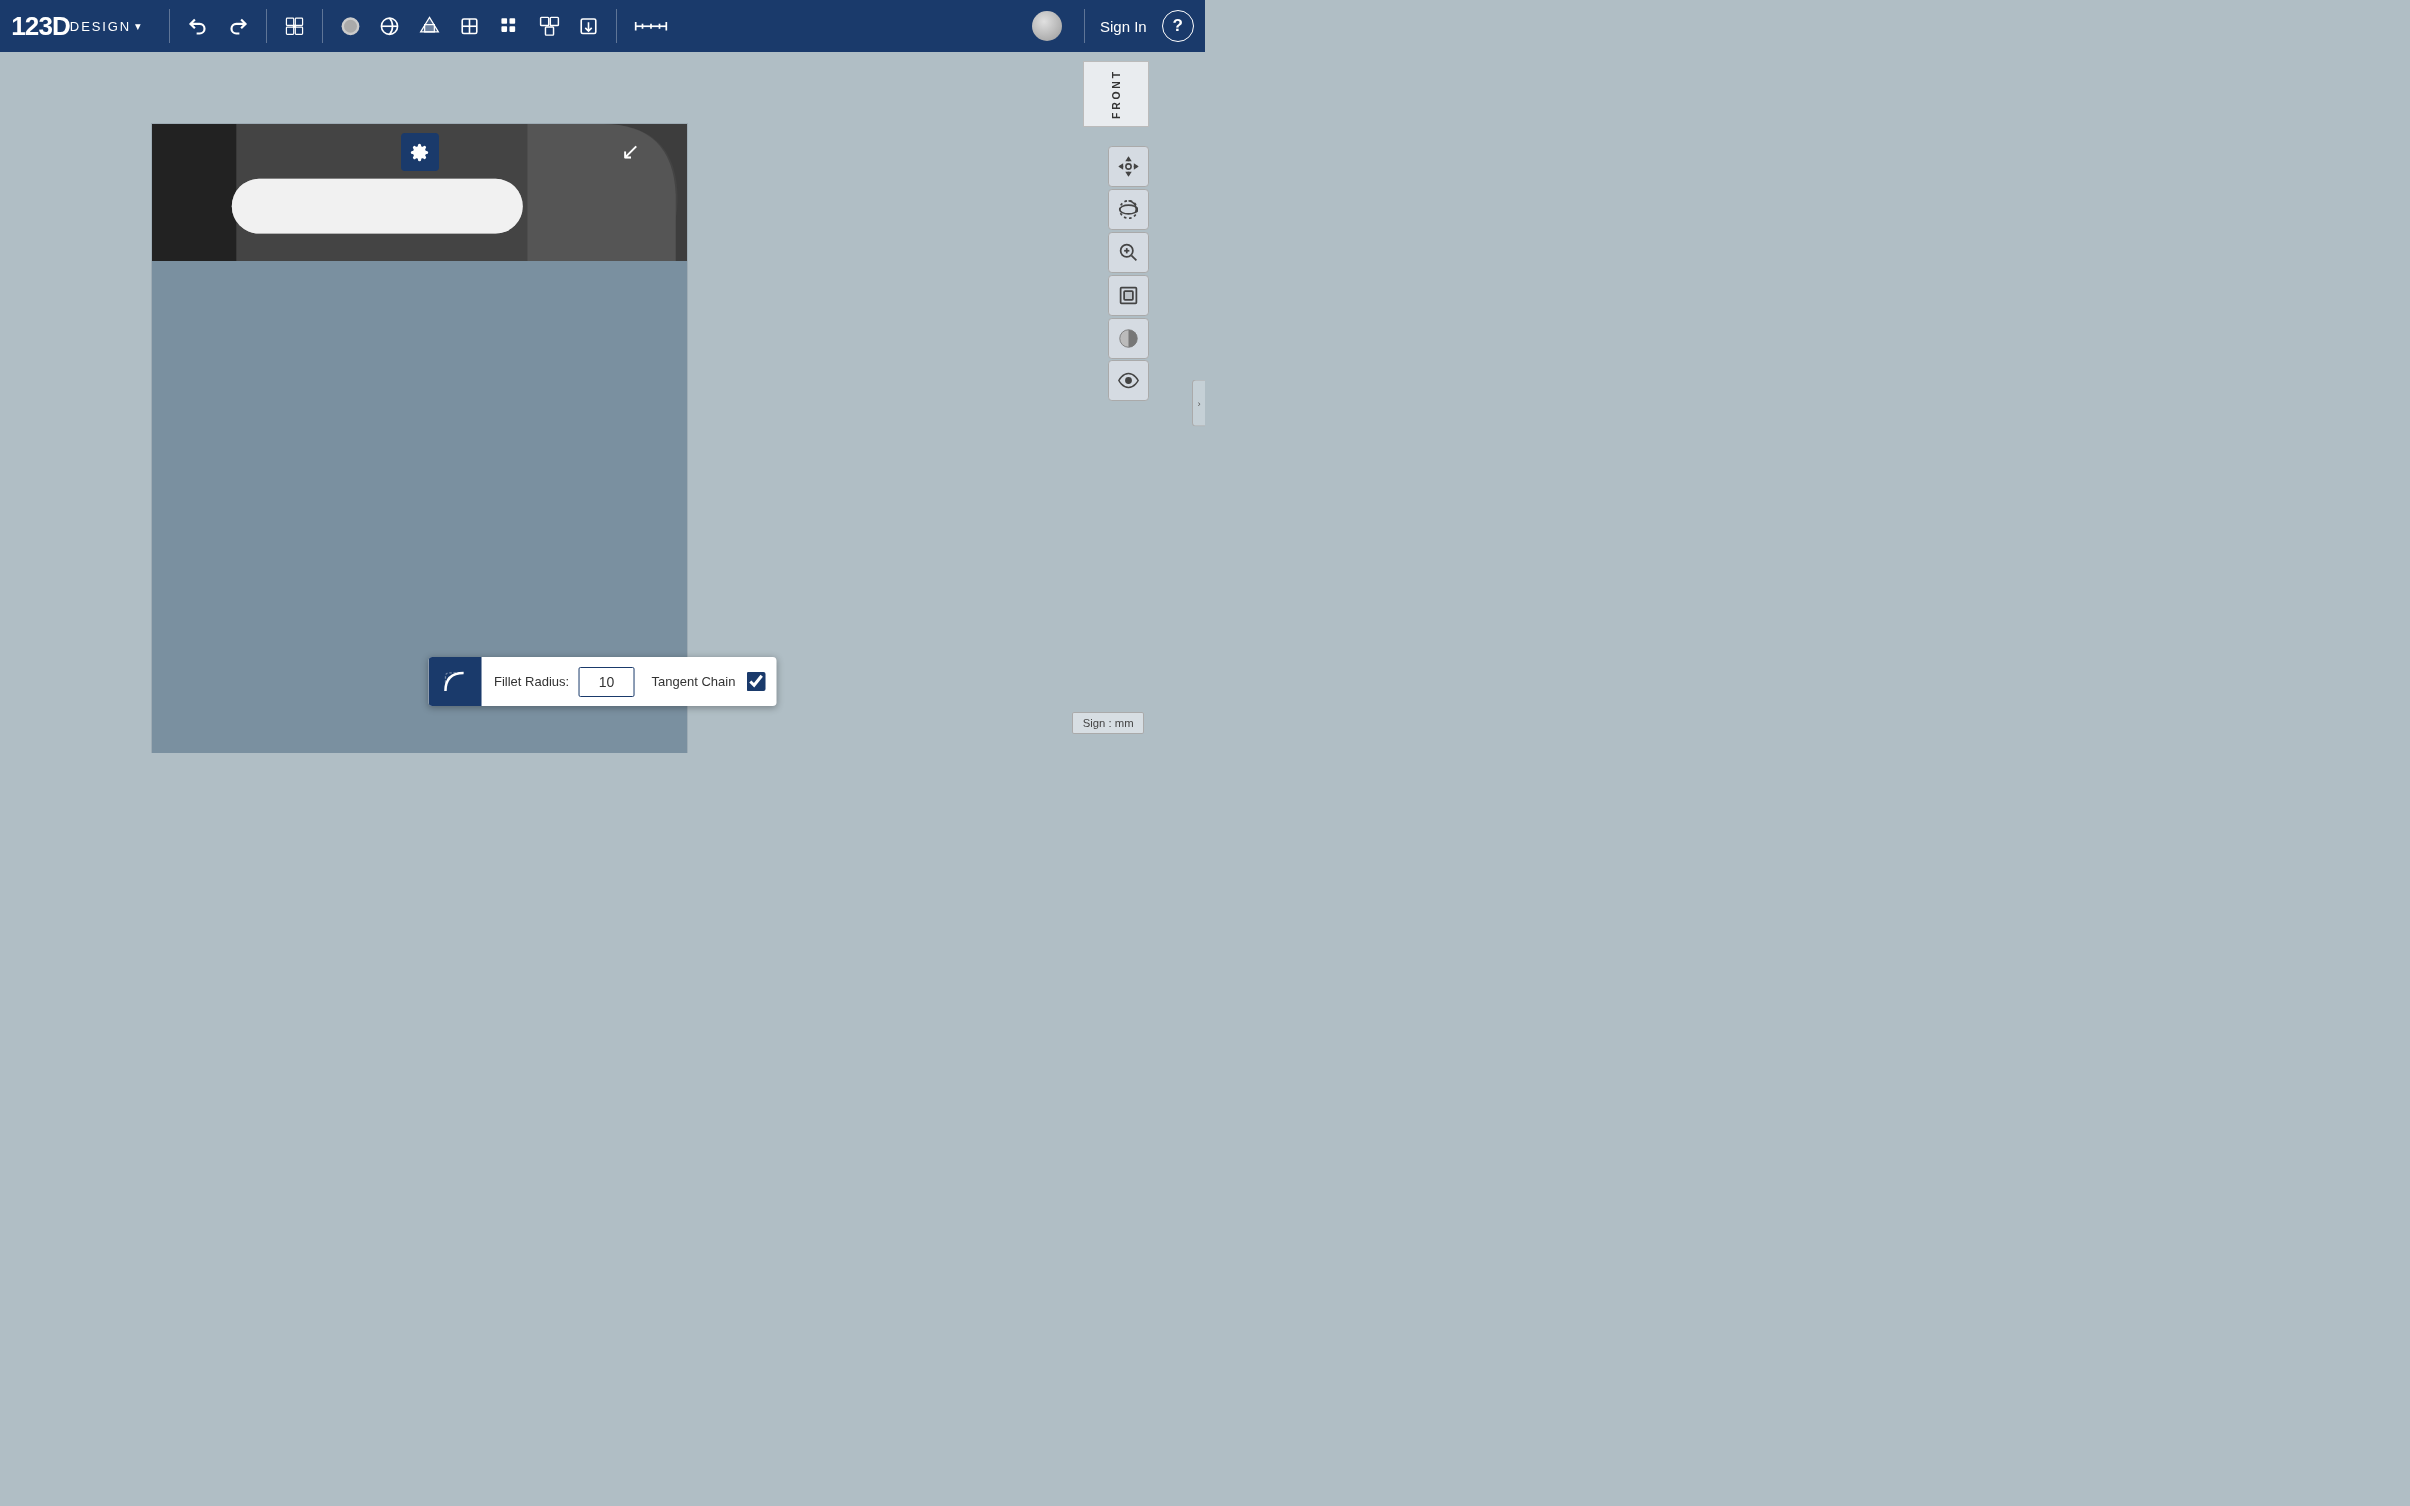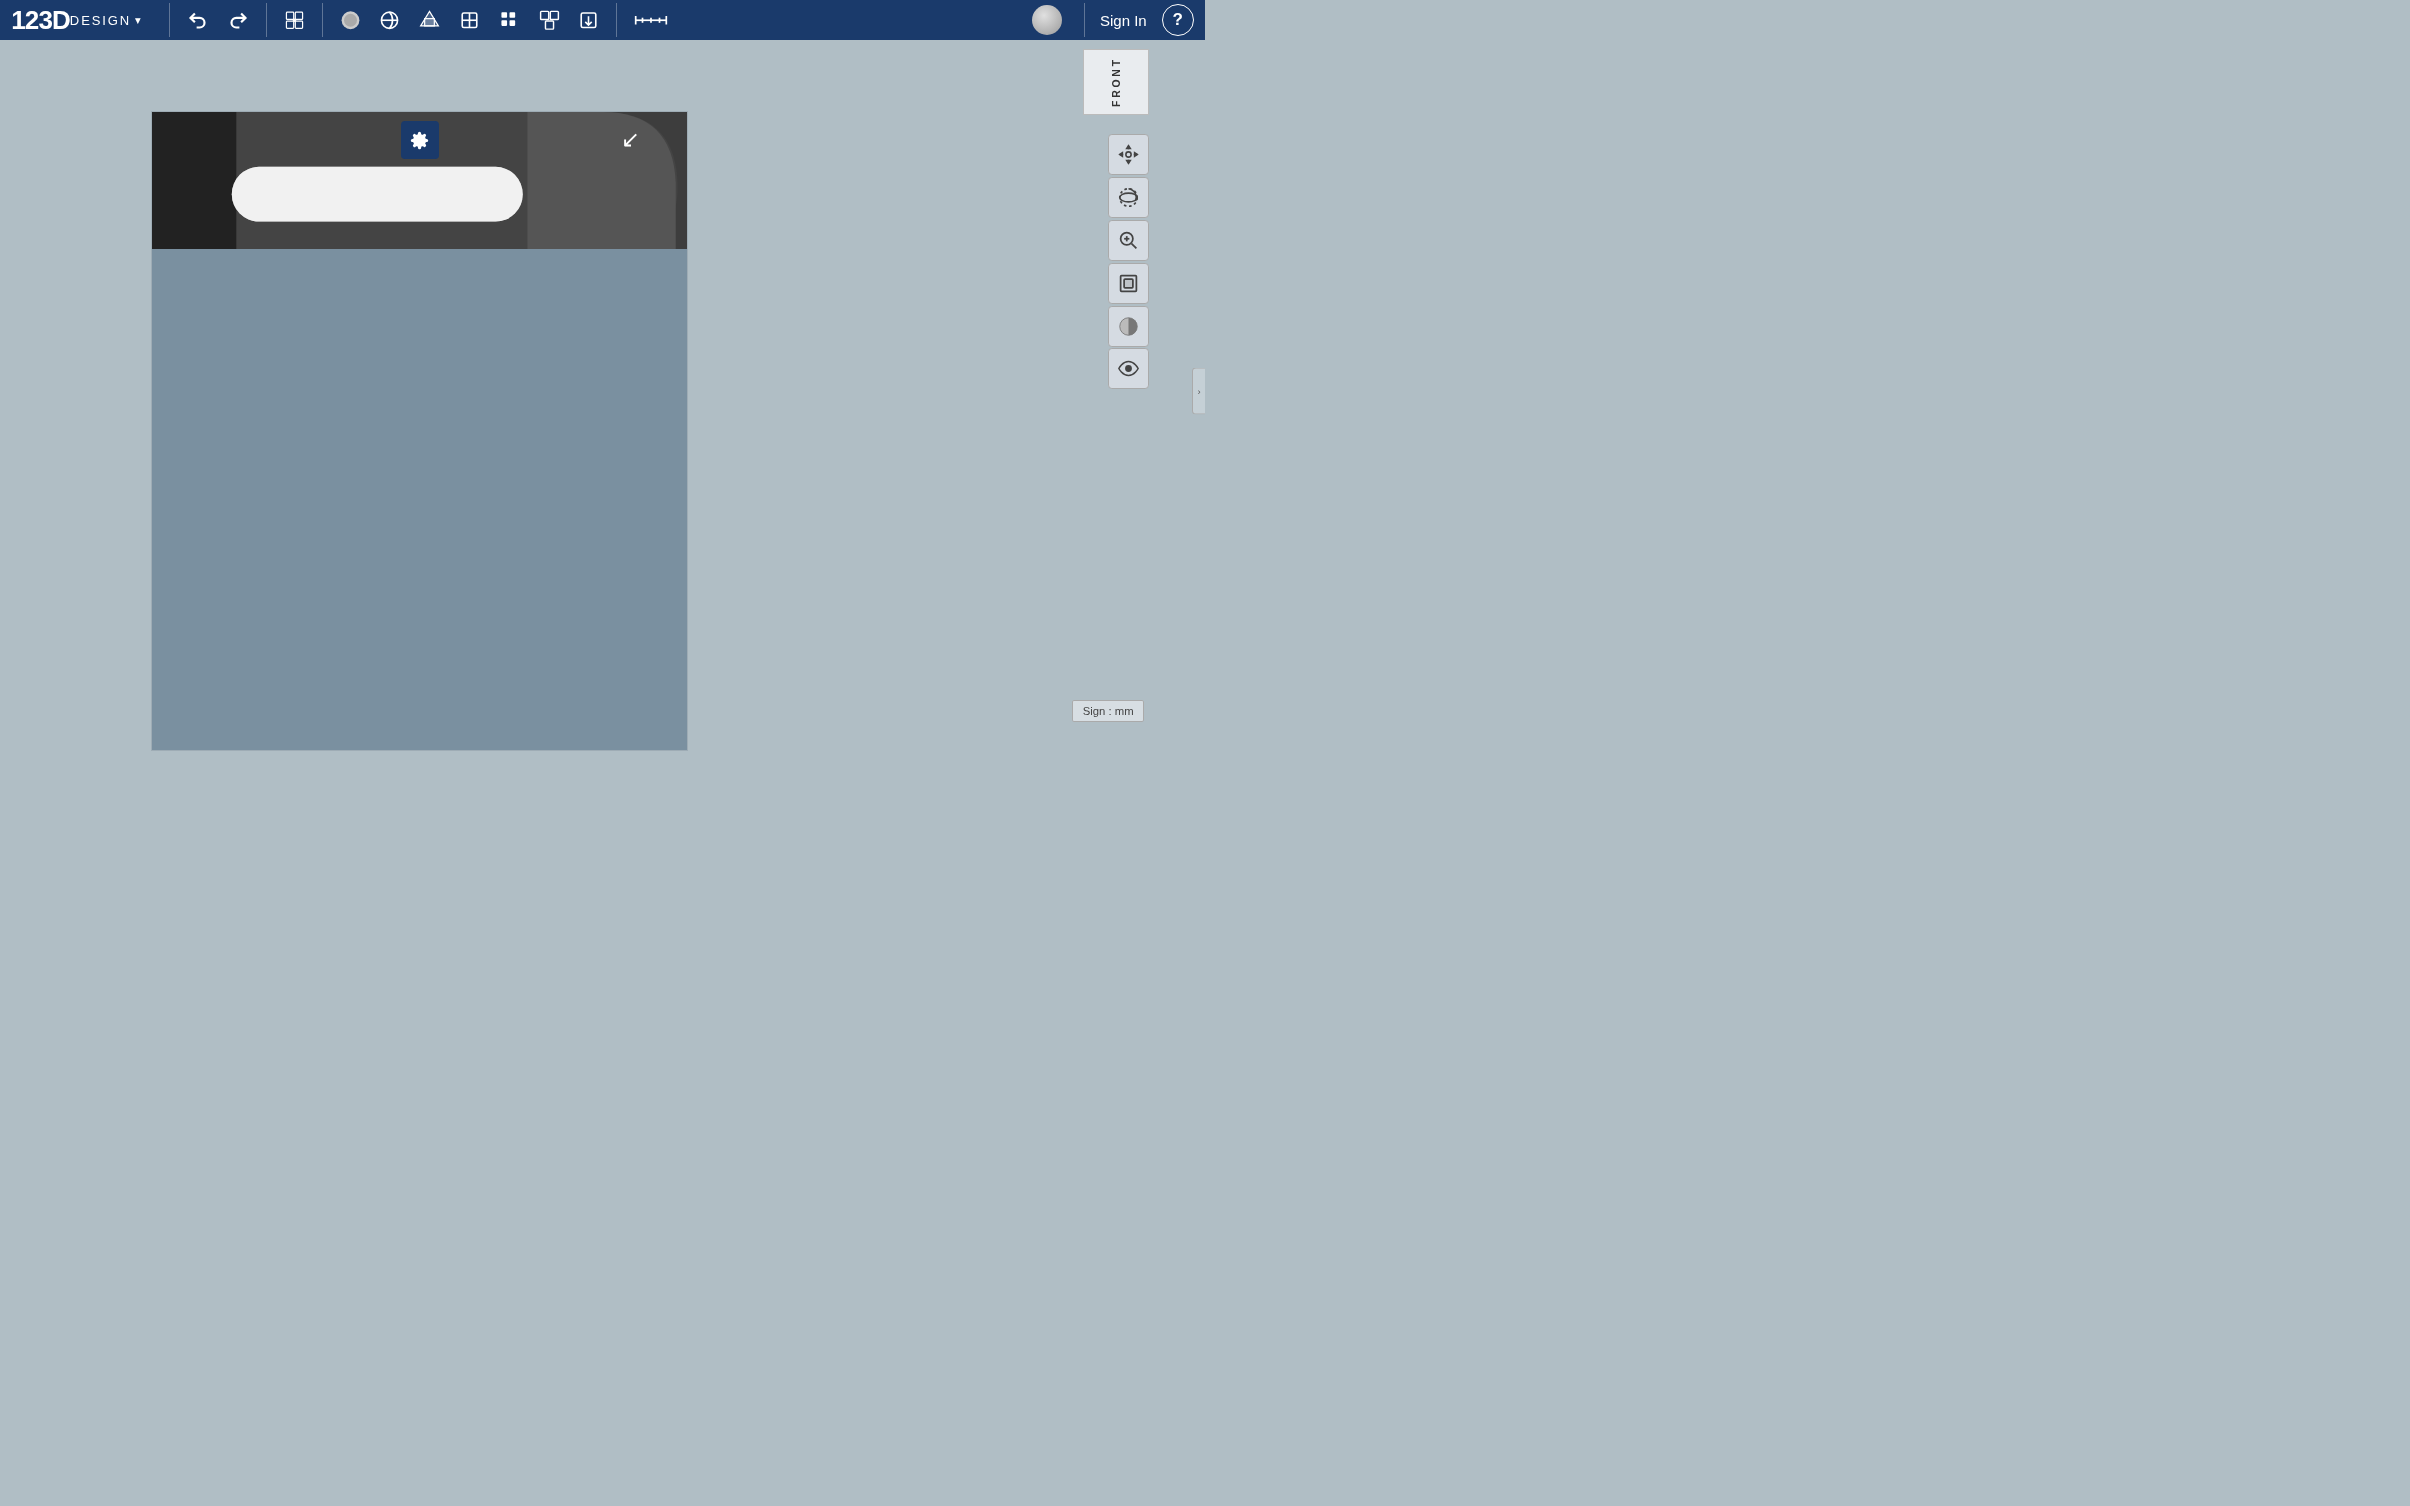--- a/index.html
+++ b/index.html
@@ -9,21 +9,21 @@
       height: 753px;
       background-color: #b0bec5;
       font-family: Arial, sans-serif;
       overflow: hidden;
       position: relative;
     }
 
     
     #navbar {
       width: 100%;
-      height: 40px;
+      height: 52px;
       background-color: #1a3a6b;
       display: flex;
       align-items: center;
       padding: 0 11.3px;
       position: relative;
       z-index: 100;
     }
 
     #logo-area {
       display: flex;
@@ -567,19 +567,32 @@
         </svg>
       </button>
 
       
       <div id="collapse-arrow">↙</div>
     </div>
 
     <div id="object-body"></div>
   </div>
 
+  <div id="fillet-panel">
+    <div id="fillet-icon-area">
+
+      <svg id="fillet-icon" width="32" height="32" viewBox="0 0 34 34" fill="none" stroke="white" stroke-width="2.5">
+        <path d="M6 28 Q6 6 28 6" stroke="white" stroke-width="3" fill="none"></path>
+        <path d="M6 28 L6 10 Q6 6 10 6 L28 6" stroke="rgba(255,255,255,0.4)" stroke-width="1.5" fill="none" stroke-dasharray="3 2"></path>
+      </svg>
+    </div>
+    <span id="fillet-label">Fillet Radius:</span>
+    <input id="fillet-input" type="text" value="10" style="">
+    <span id="tangent-chain-label">Tangent Chain</span>
+    <input id="tangent-chain-checkbox" type="checkbox" checked="" style="">
+  </div>
 
   <div id="units-badge">Sign : mm</div>
 
   <div id="right-collapse-tab">›</div>
 
 </div>
 
 
 </body></html>

